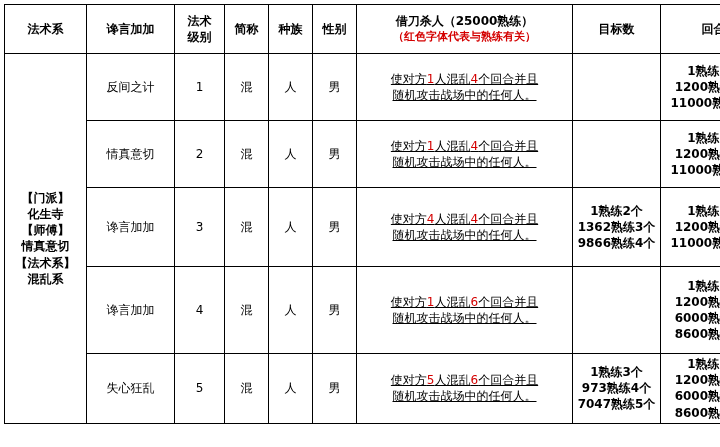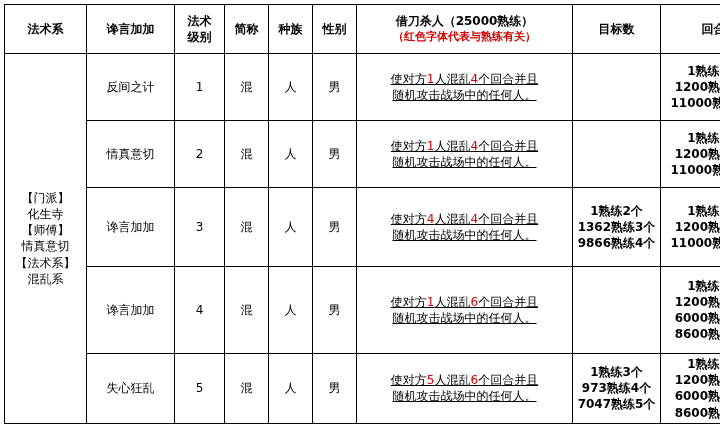--- a/index.html
+++ b/index.html
@@ -54,21 +54,21 @@
   .hdr-effect-main { display: block; }
   .hdr-effect-sub {
     display: block;
     color: #d40000;
     font-size: 11px;
     font-weight: bold;
     margin-top: 1px;
   }
 
   .school-cell {
-    font-weight: normal;
+    font-weight: bold;
     font-size: 12.5px;
     line-height: 1.9;
   }
   .school-cell .sc-line { display: block; white-space: nowrap; }
 
   .name-cell {
     font-size: 13px;
     font-family: Liberation Serif, serif;
   }
   .level-cell, .abbr-cell, .race-cell, .sex-cell {

